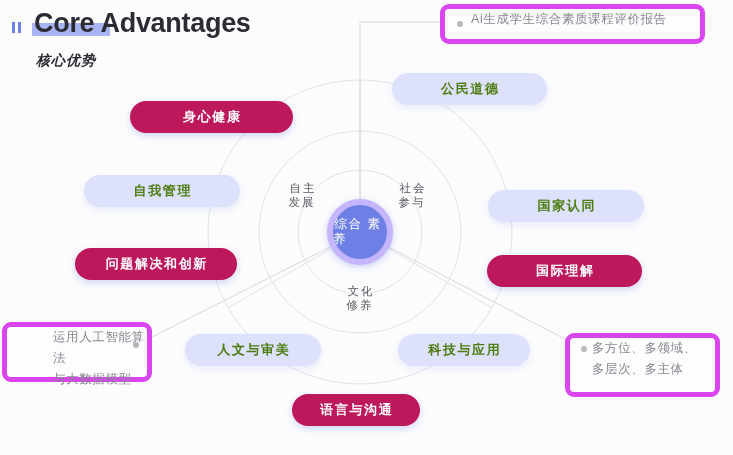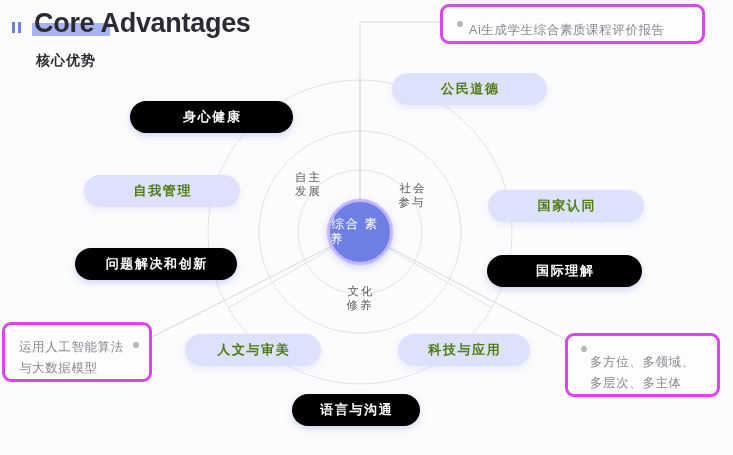--- a/index.html
+++ b/index.html
@@ -64,41 +64,42 @@
   }
   .title-cn {
     position: absolute;
     left: 26px;
     top: 44px;
     font-size: 14px;
     font-weight: bold;
     color: #2b2b33;
     letter-spacing: 1px;
     white-space: nowrap;
+    font-style: italic;
   }
 
   
   #lines {
     position: absolute;
     left: 0;
     top: 0;
     width: 733px;
     height: 455px;
   }
 
   
   #hub {
     position: absolute;
     left: 327px;
     top: 199px;
     width: 66px;
     height: 66px;
     border-radius: 50%;
     background: #6e80e6;
-    border: 3px solid #c4b5fd;
+    border: 6px solid #c4b5fd;
     box-shadow: 0 2px 7px rgba(110,128,230,.35);
     box-sizing: border-box;
     display: flex;
     flex-direction: column;
     align-items: center;
     justify-content: center;
     color: #ffffff;
     font-size: 12.5px;
     line-height: 15px;
     letter-spacing: 1.5px;
@@ -109,71 +110,71 @@
   .sector-label {
     position: absolute;
     font-size: 11.5px;
     line-height: 14px;
     color: #5a5a62;
     letter-spacing: 2px;
     text-indent: 2px;
     text-align: center;
     white-space: pre-line;
   }
-  #sector-0 { left: 282px; top: 170px; width: 40px; text-align: right; }
+  #sector-0 { left: 282px; top: 181px; width: 40px; }
   #sector-1 { left: 392px; top: 181px; width: 40px; }
   #sector-2 { left: 340px; top: 284px; width: 40px; }
 
   
   .pill {
     position: absolute;
     height: 32px;
     border-radius: 16px;
     display: flex;
     align-items: center;
     justify-content: center;
     font-size: 13px;
     font-weight: bold;
     letter-spacing: 1.6px;
     text-indent: 1.6px;
     white-space: nowrap;
     box-sizing: border-box;
   }
   .pill.dark {
-    background: #000000;
+    background: #be185d;
     color: #ffffff;
     box-shadow: 0 3px 7px rgba(110,128,230,.30);
   }
   .pill.light {
     background: #dde1fb;
     color: #4d7c0f;
     box-shadow: 0 3px 7px rgba(160,172,240,.22);
   }
 
   
   .callout {
     position: absolute;
-    border: 3px solid #d946ef;
+    border: 5px solid #d946ef;
     border-radius: 9px;
     background: #fdfdfe;
     box-sizing: border-box;
     display: flex;
-    align-items: flex-end;
+    align-items: flex-start;
     color: #878790;
     font-size: 12.5px;
     line-height: 21px;
     letter-spacing: 0.6px;
   }
   .callout .ct { width: 100%; white-space: pre-line; }
 
   #callout-top { left: 440px; top: 4px; width: 265px; height: 40px; padding-left: 26px; }
   #callout-top .ct { text-align: left; }
 
   #callout-left { left: 2px; top: 322px; width: 150px; height: 60px; padding-left: 14px; }
-  #callout-left .ct { text-align: left; }
+  #callout-left .ct { text-align: left; margin-left: 32px; }
 
   #callout-right { left: 565px; top: 322px; width: 155px; height: 64px; padding-left: 22px; margin-top: 11px; }
   #callout-right .ct { text-align: left; }
 
   .dot {
     position: absolute;
     width: 6px;
     height: 6px;
     border-radius: 50%;
     background: #b6b6be;

